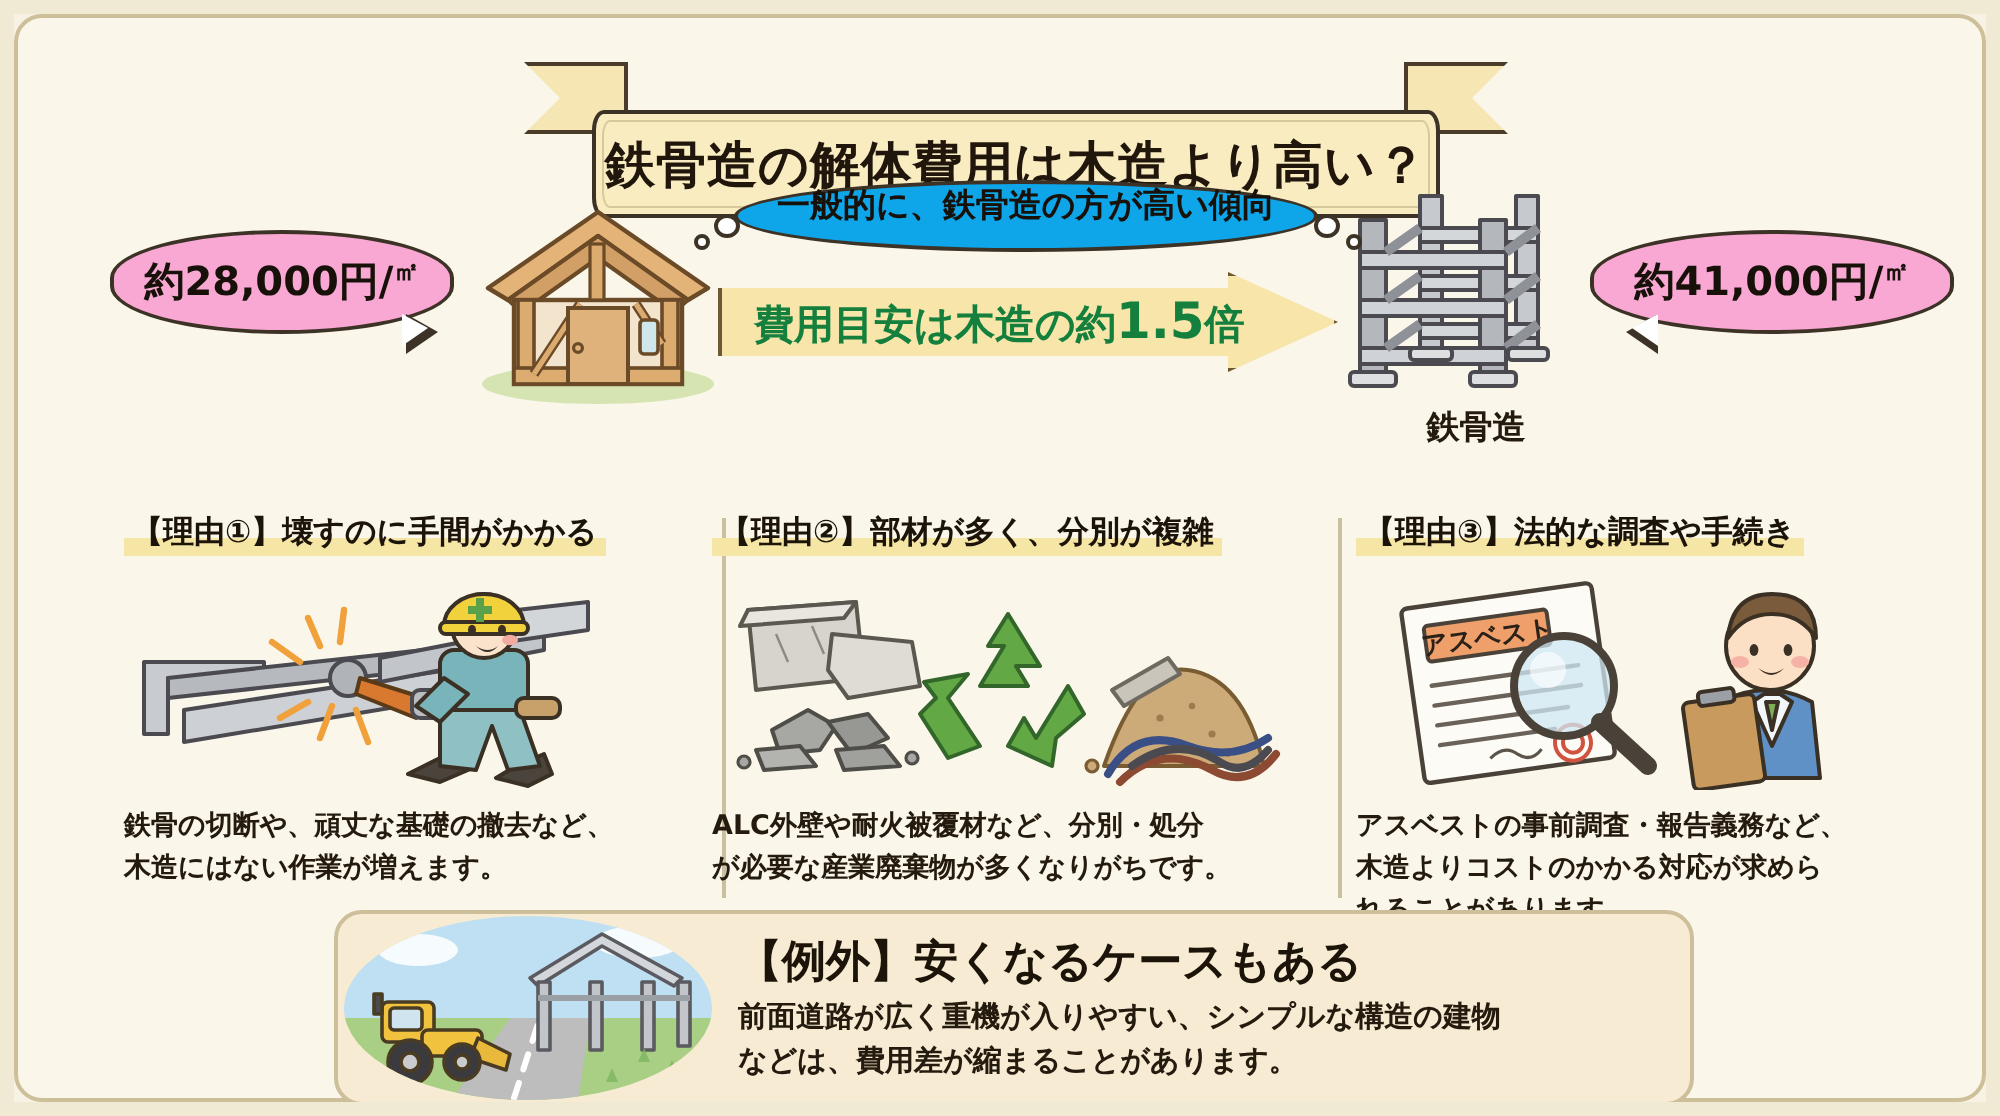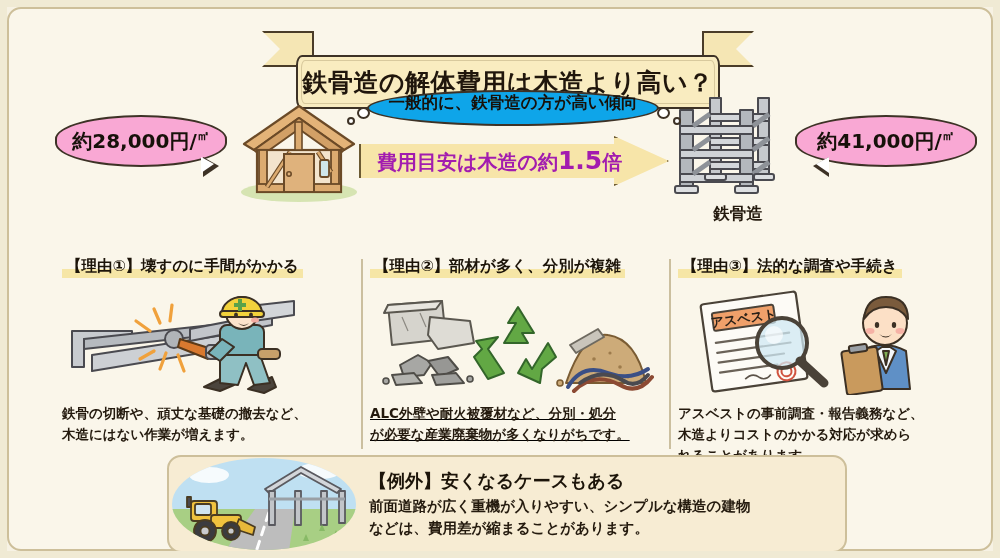--- a/index.html
+++ b/index.html
@@ -100,42 +100,42 @@
 
   
   #arrow {
     position: absolute; left: 352px; top: 129px; width: 310px; height: 50px;
     background: #f7e5a9;
     border: 2.5px solid #6b5a33;
     clip-path: polygon(0 8px, 255px 8px, 255px 0, 100% 50%, 255px 100%, 255px calc(100% - 8px), 0 calc(100% - 8px));
     display: flex; align-items: center;
   }
   #arrow-label {
-    padding-left: 16px; font-size: 20px; font-weight: 700; color: #a21caf; white-space: nowrap;
+    padding-left: 16px; font-size: 20px; font-weight: 700; color: #15803d; white-space: nowrap;
   }
   #arrow-label .big { font-size: 25px; }
 
   .struct-label {
     position: absolute; font-size: 16.5px; font-weight: 700; color: #241a0e; text-align: center;
   }
   #label-wood  { left: 232px; top: 196px; width: 120px; }
   #label-steel { left: 666px; top: 196px; width: 130px; }
 
   
   #divider-row {
     position: absolute; left: 55px; top: 210px; width: 890px; height: 34px;
     display: flex; align-items: center; gap: 10px;
   }
   .div-line { flex: 1; height: 2px; background: #7a6a52; border-radius: 2px; }
   #section-head { font-size: 21px; font-weight: 700; color: #1c1409; white-space: nowrap; }
 
   
   .col { position: absolute; top: 248px; width: 296px; }
   #col1 { left: 55px; }
-  #col2 { left: 363px; text-decoration: underline; }
+  #col2 { left: 349px; }
   #col3 { left: 671px; }
   .col-sep {
     position: absolute; top: 252px; width: 2px; height: 190px; background: #cbbf9f;
   }
   #sep1 { left: 354px; }
   #sep2 { left: 662px; }
 
   .reason-head {
     font-size: 15.5px; font-weight: 700; color: #1c1409;
     display: inline-block; padding: 1px 4px 2px;
@@ -152,21 +152,21 @@
 
   
   #exception {
     position: absolute; left: 160px; top: 448px; width: 680px; height: 98px;
     background: #f7ecd3; border: 2px solid #cdbf9a; border-radius: 14px;
     display: flex; align-items: center; overflow: hidden;
   }
   #exception-art { width: 190px; height: 94px; position: relative; flex: none; }
   #exception-text { padding-left: 10px; }
   #exception-head {
-    font-size: 18px; font-weight: 700; color: #1c1409; margin-bottom: 3px;
+    font-size: 22px; font-weight: 700; color: #1c1409; margin-bottom: 3px;
   }
   #exception-body { font-size: 14.5px; font-weight: 700; line-height: 1.5; color: #241a0e; }
 
   svg { display: block; }
 </style>
 </head>
 <body>
 
 <div id="root">
   <div id="inner"></div>

